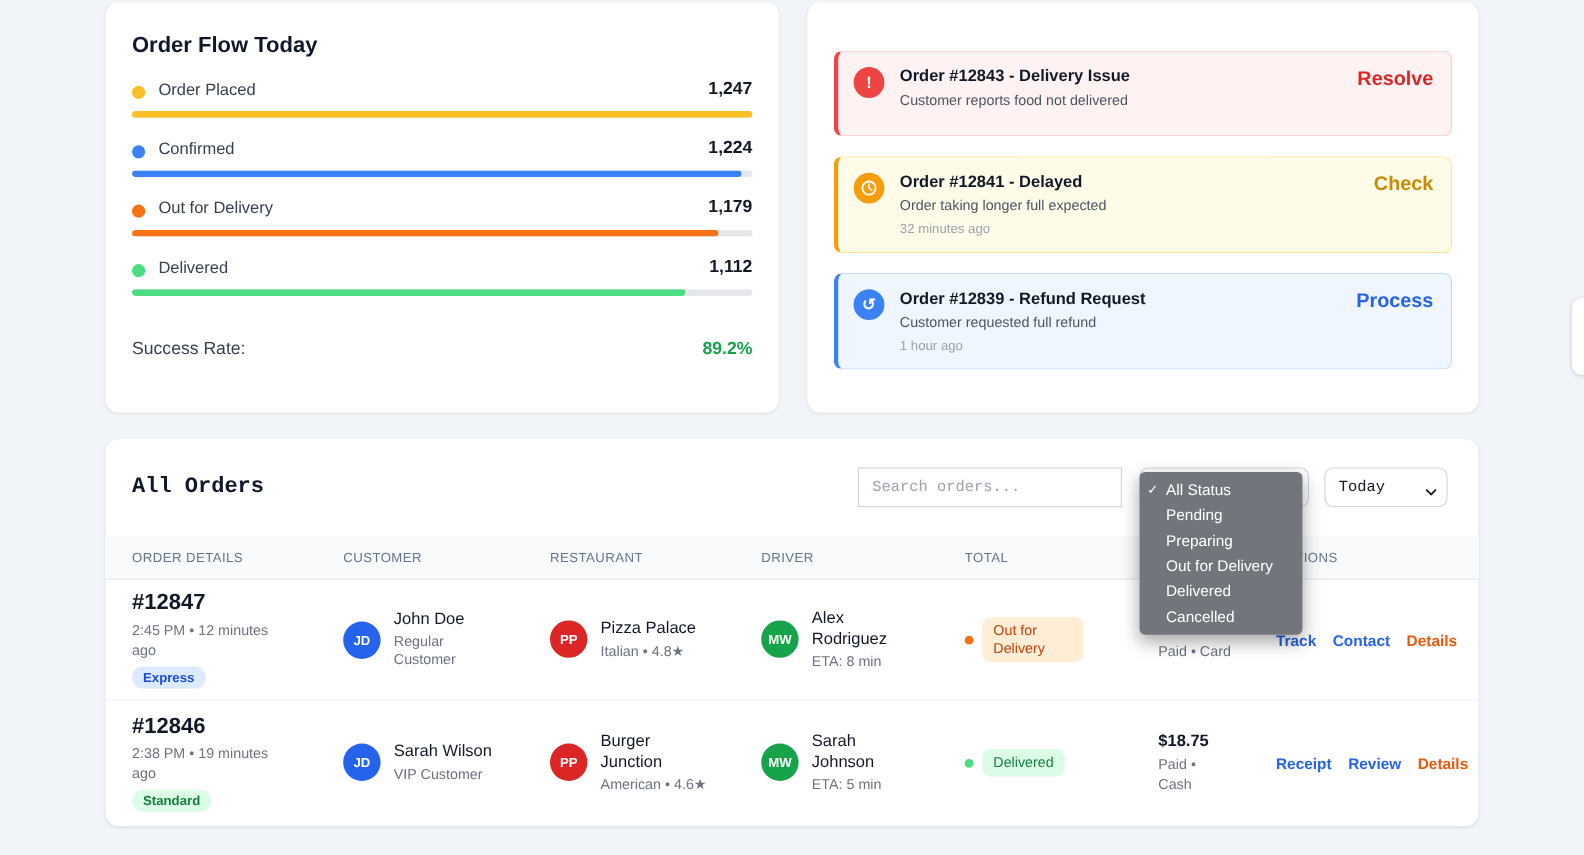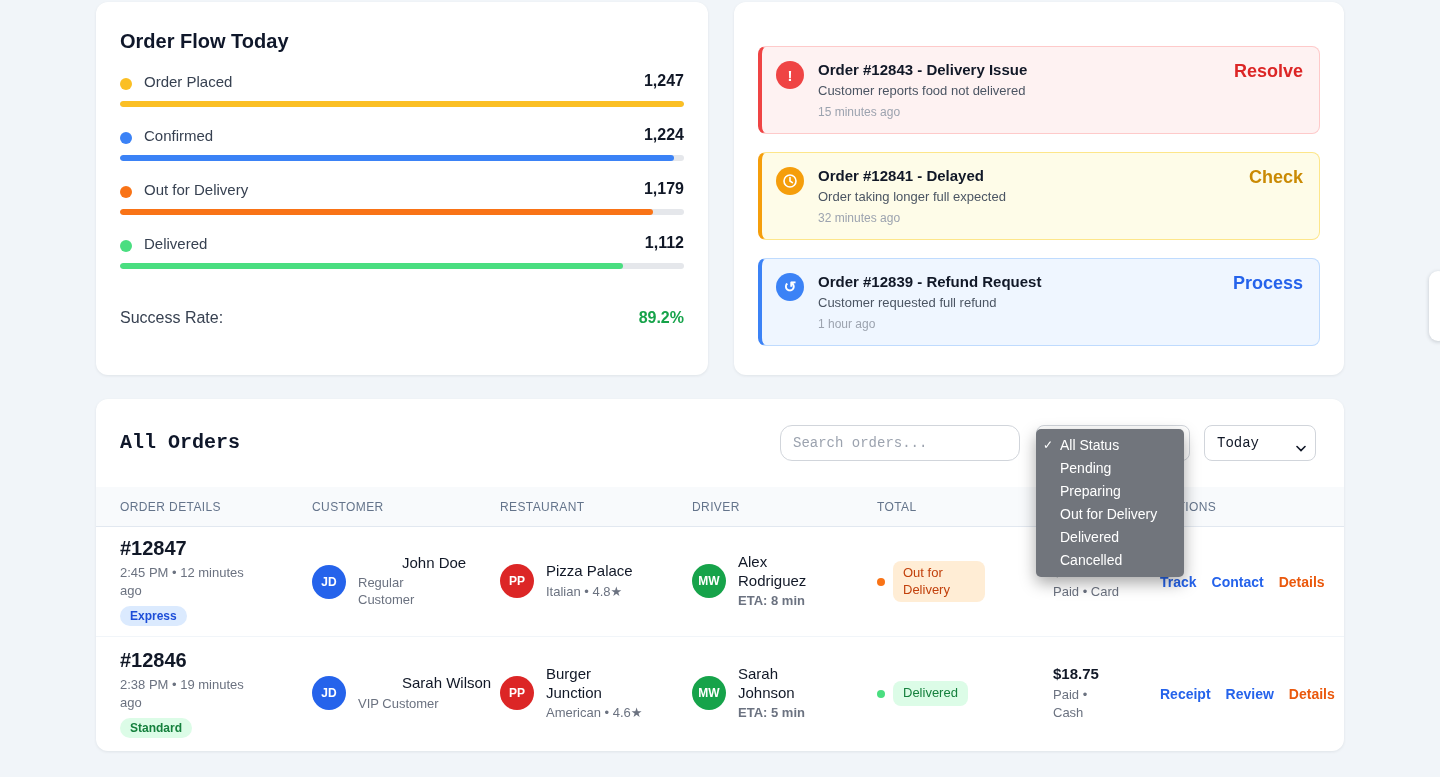--- a/index.html
+++ b/index.html
@@ -48,21 +48,21 @@
   .issue-warning .issue-action{color:var(--amber-dark,#ca8a04);}
   .issue-info{background:#eff6ff; border-color:#bfdbfe; border-left-color:var(--blue,#3b82f6);}
   .issue-info .issue-icon{background:var(--blue,#3b82f6);}
   .issue-info .issue-action{color:var(--blue-dark,#2563eb);text-align:right;}
 
   
   #orders-card{left:96px; top:399px; width:1248px; height:352px;}
   .orders-header{position:relative; height:88px;font-family:Liberation Mono, monospace;}
   .orders-title{position:absolute; left:24px; top:32px;}
   .search-input{position:absolute; left:684px; top:26px; width:240px; height:36px; border:1px solid #d1d5db;
-    border-radius:12px; padding:0 12px; font-size:14px; color:#111827; font-family:inherit; outline:none; background:#fff;}
+    border-radius:0; padding:0 12px; font-size:14px; color:#111827; font-family:inherit; outline:none; background:#fff;}
   .search-input::placeholder{color:#9ca3af;}
   .selectbox{position:absolute; top:26px; height:36px; border:1px solid #d1d5db; border-radius:8px; background:#fff;
     display:flex; align-items:center; padding:0 28px 0 12px; font-size:14px; color:#111827; cursor:pointer;}
   .selectbox .chev{position:absolute; right:9px; top:14px;}
   #status-select{left:940px; width:154px;}
   #date-select{left:1108px; width:112px;}
 
   .table-header{position:absolute; left:0; top:88px; width:1248px; height:40px; background:#f8fafc;
     border-bottom:1px solid #e2e8f0; display:grid; grid-template-columns:192px 188px 192px 185px 176px 107px auto;
     padding:0 24px; align-items:center;}
@@ -77,23 +77,23 @@
   .pill-blue{background:#dbeafe; color:#1d4ed8;}
   .pill-green{background:#dcfce7; color:#15803d;}
   .person{display:flex; align-items:center; gap:12px;}
   .avatar{width:34px; height:34px; border-radius:50%; color:#fff; font-size:12px; font-weight:700;
     display:flex; align-items:center; justify-content:center; flex-shrink:0;}
   .avatar-blue{background:var(--blue-dark,#2563eb);}
   .avatar-red{background:var(--red-dark,#dc2626);}
   .avatar-green{background:var(--success,#16a34a);}
   .p-name{font-size:15px; color:var(--text-primary,#111827); font-weight:500; line-height:1.25;}
   .p-sub{font-size:13px; color:var(--text-secondary,#6b7280); margin-top:3px; line-height:1.3;}
-  .w-cust .p-name{width:90px;margin-left:44px;} .w-cust .p-sub{width:92px;}
+  .w-cust .p-name{width:90px;} .w-cust .p-sub{width:92px;}
   .w-rest .p-name{width:100px;} .w-rest .p-sub{white-space:nowrap;}
-  .w-drv .p-name{width:92px;} .w-drv .p-sub{white-space:nowrap;font-weight:bold;}
+  .w-drv .p-name{width:92px;} .w-drv .p-sub{white-space:nowrap;}
   .status-cell{display:flex; align-items:center;}
   .status-dot{width:8px; height:8px; border-radius:50%; margin-right:8px; flex-shrink:0;}
   .status-badge{font-size:13px; font-weight:500; padding:4px 10px; border-radius:8px; line-height:1.25; max-width:92px;}
   .st-orange .status-dot{background:var(--orange,#f97316);}
   .st-orange .status-badge{background:#ffedd5; color:#c2410c;}
   .st-green .status-dot{background:var(--green,#4ade80);}
   .st-green .status-badge{background:#dcfce7; color:#15803d;}
   .total-amt{font-weight:700; font-size:15px; color:var(--text-primary,#111827);}
   .total-pay{font-size:13px; color:var(--text-secondary,#6b7280); margin-top:4px; line-height:1.35;}
   .wrap-narrow{width:46px;}
@@ -167,21 +167,20 @@
   </div>
 </div>
 
 <div class="card" id="recent-issues-card">
 
   <div class="issue-list">
     <div class="issue issue-error">
       <span class="issue-icon">!</span>
       <div class="issue-title">Order #12843 - Delivery Issue</div>
       <div class="issue-desc">Customer reports food not delivered</div>
-      <div class="issue-time">15 minutes ago</div>
       <button class="issue-action">Resolve</button>
     </div>
 
     <div class="issue issue-warning">
       <span class="issue-icon">
         <svg width="16" height="16" viewBox="0 0 16 16" fill="none">
             <circle cx="8" cy="8" r="6" stroke="#fff" stroke-width="1.6"></circle>
             <path d="M8 4.5V8l2.4 1.6" stroke="#fff" stroke-width="1.6" stroke-linecap="round"></path>
           </svg>
       </span>

